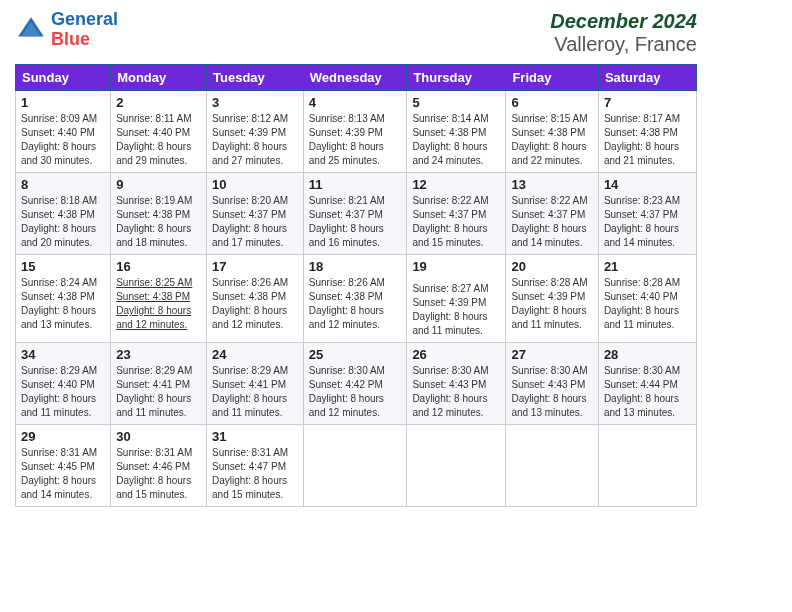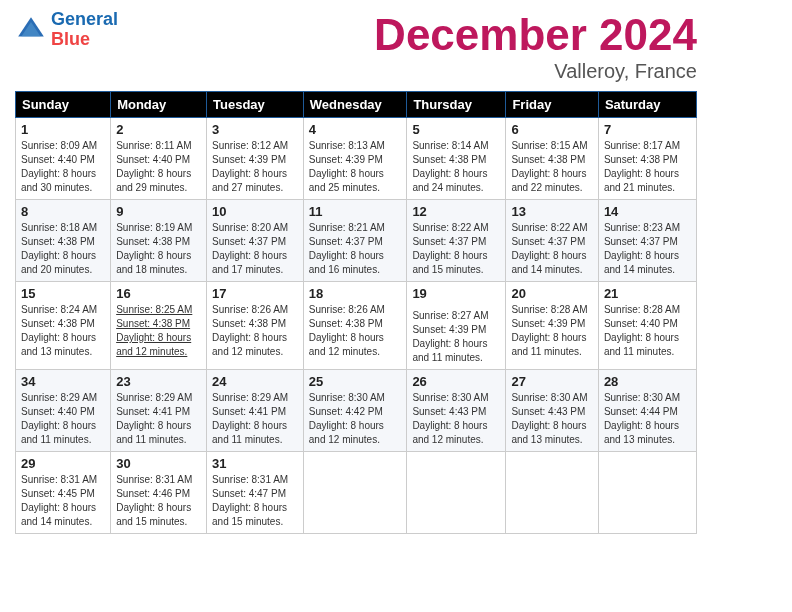--- a/index.html
+++ b/index.html
@@ -36,35 +36,36 @@
       color: #1a6ab1;
     }
     .logo-icon {
       width: 32px;
       height: 32px;
     }
     .title-block {
       text-align: right;
     }
     .main-title {
-      font-size: 44px;
+      font-size: 20px;
       font-weight: bold;
-      color: #be185d;
+      color: #14532d;
+      font-style: italic;
     }
     .subtitle {
       font-size: 20px;
       color: #555;
     }
     .calendar {
       width: 100%;
       border-collapse: collapse;
       border: 1px solid #ccc;
     }
     .calendar th {
-      background-color: #000000;
+      background-color: #6d28d9;
       color: white;
       text-align: left;
       padding: 5px 6px;
       font-size: 13px;
       font-weight: bold;
       border: 1px solid #1e5a99;
     }
     .calendar td {
       vertical-align: top;
       padding: 4px 5px;

